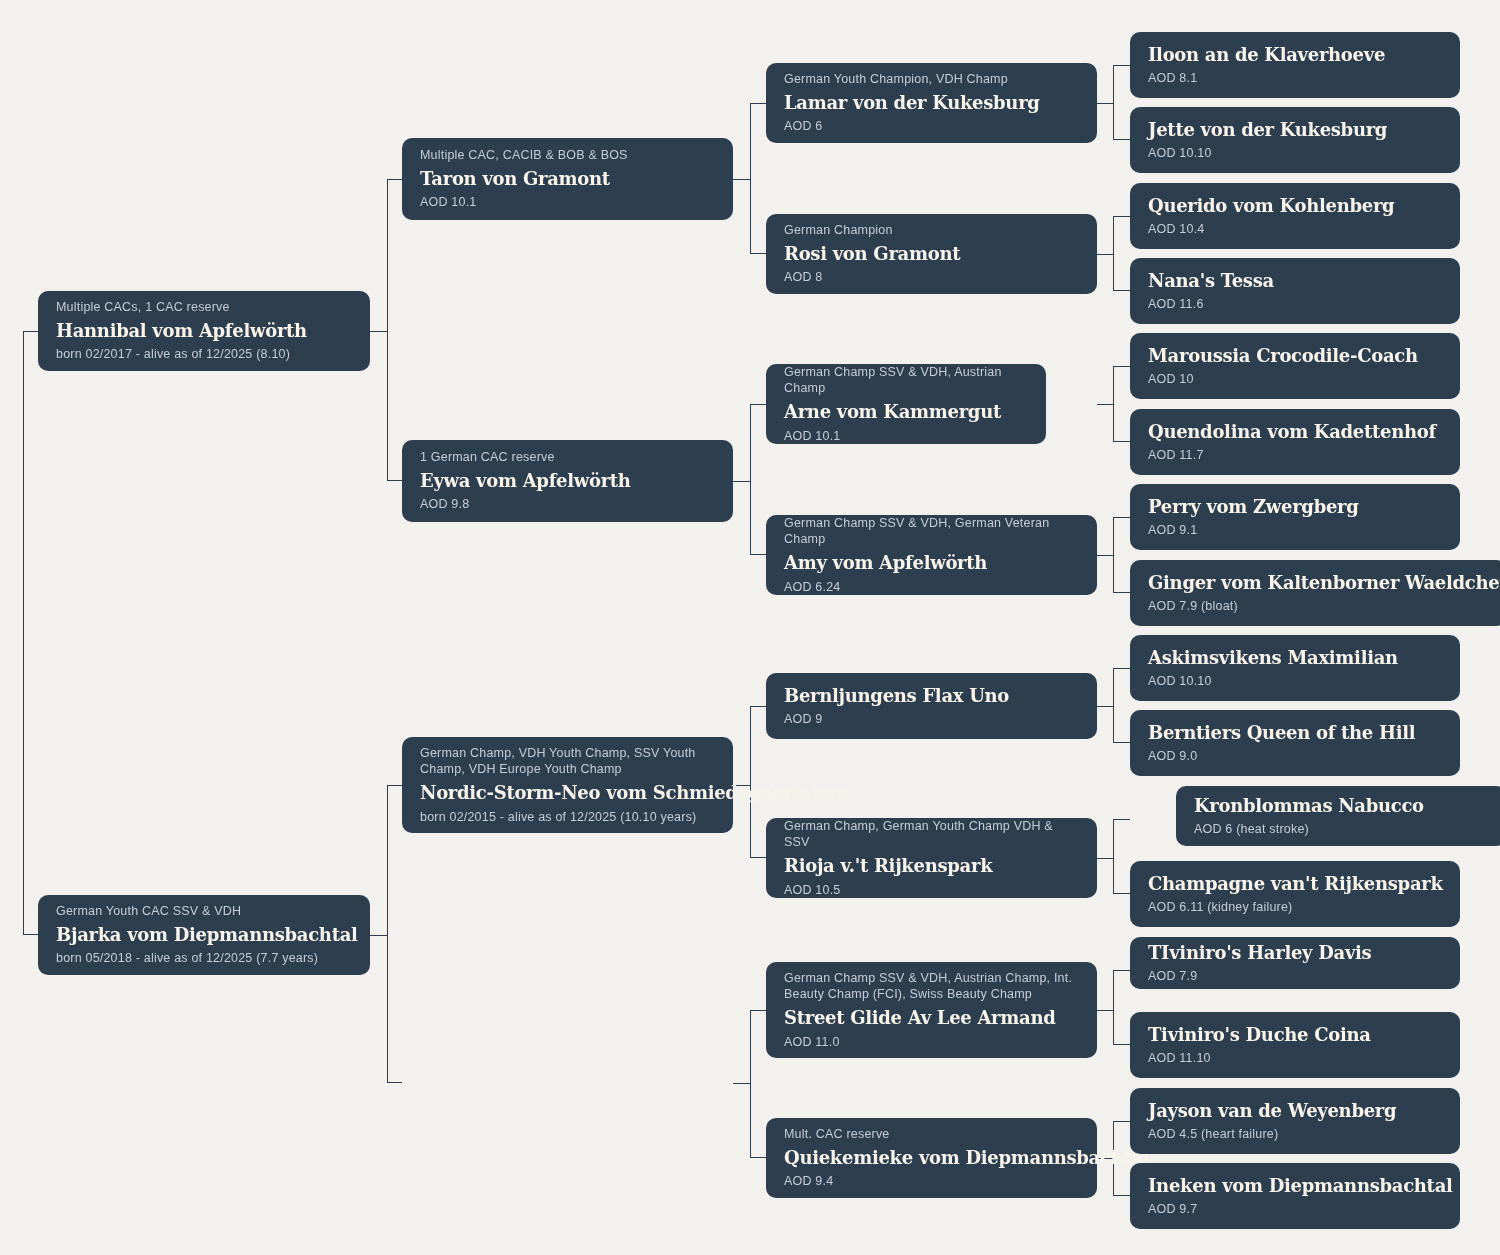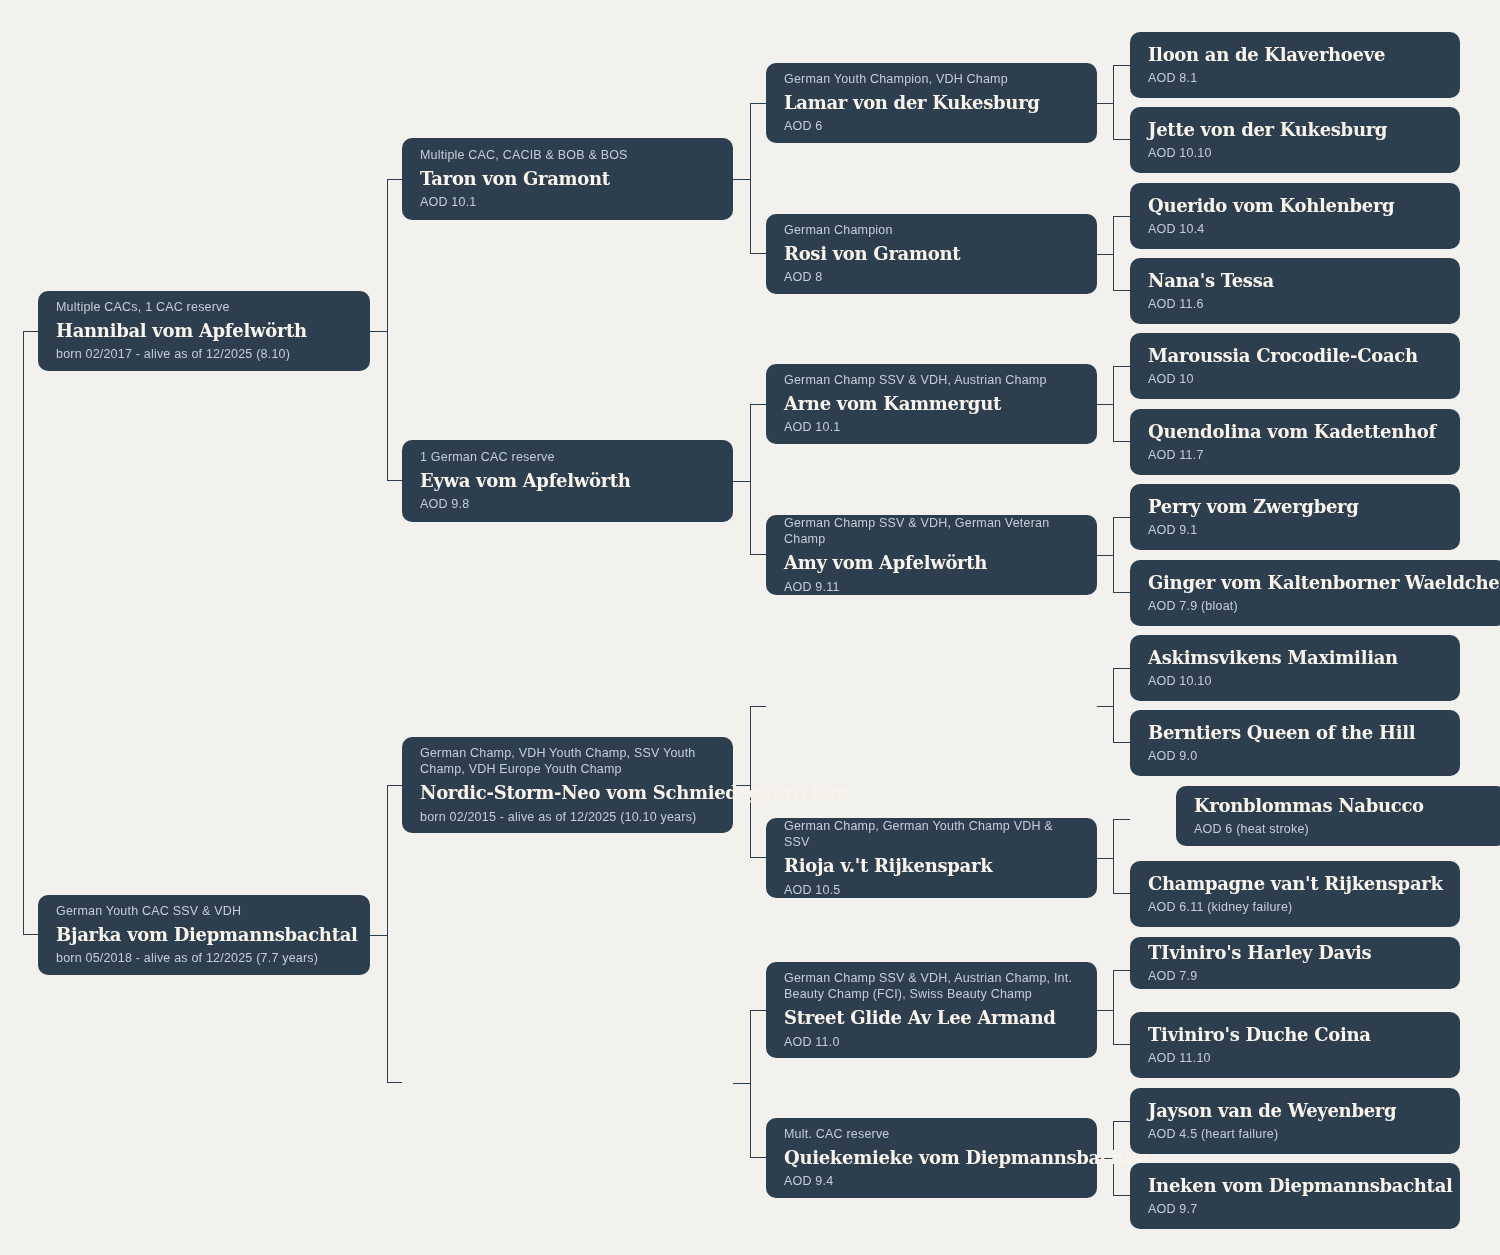--- a/index.html
+++ b/index.html
@@ -103,29 +103,33 @@
   <div class="node" style="left:766px;top:63px;width:331px;height:80px">
     <div class="title">German Youth Champion, VDH Champ</div>
     <div class="name">Lamar von der Kukesburg</div>
     <div class="detail">AOD 6</div>
   </div>
   <div class="node" style="left:766px;top:214px;width:331px;height:80px">
     <div class="title">German Champion</div>
     <div class="name">Rosi von Gramont</div>
     <div class="detail">AOD 8</div>
   </div>
-  <div class="node" style="left:766px;top:364px;width:331px;height:80px">
+  <div class="node" style="left:766px;top:364px;width:280px;height:80px">
     <div class="title">German Champ SSV &amp; VDH, Austrian Champ</div>
     <div class="name">Arne vom Kammergut</div>
     <div class="detail">AOD 10.1</div>
   </div>
   <div class="node" style="left:766px;top:515px;width:331px;height:80px">
     <div class="title">German Champ SSV &amp; VDH, German Veteran Champ</div>
     <div class="name">Amy vom Apfelwörth</div>
-    <div class="detail">AOD 9.11</div>
+    <div class="detail">AOD 6.24</div>
+  </div>
+  <div class="node" style="left:766px;top:673px;width:331px;height:66px">
+    <div class="name">Bernljungens Flax Uno</div>
+    <div class="detail">AOD 9</div>
   </div>
   <div class="node" style="left:766px;top:818px;width:331px;height:80px">
     <div class="title">German Champ, German Youth Champ VDH &amp; SSV</div>
     <div class="name">Rioja v.'t Rijkenspark</div>
     <div class="detail">AOD 10.5</div>
   </div>
   <div class="node" style="left:766px;top:962px;width:331px;height:96px">
     <div class="title">German Champ SSV &amp; VDH, Austrian Champ, Int. Beauty Champ (FCI), Swiss Beauty Champ</div>
     <div class="name">Street Glide Av Lee Armand</div>
     <div class="detail">AOD 11.0</div>

